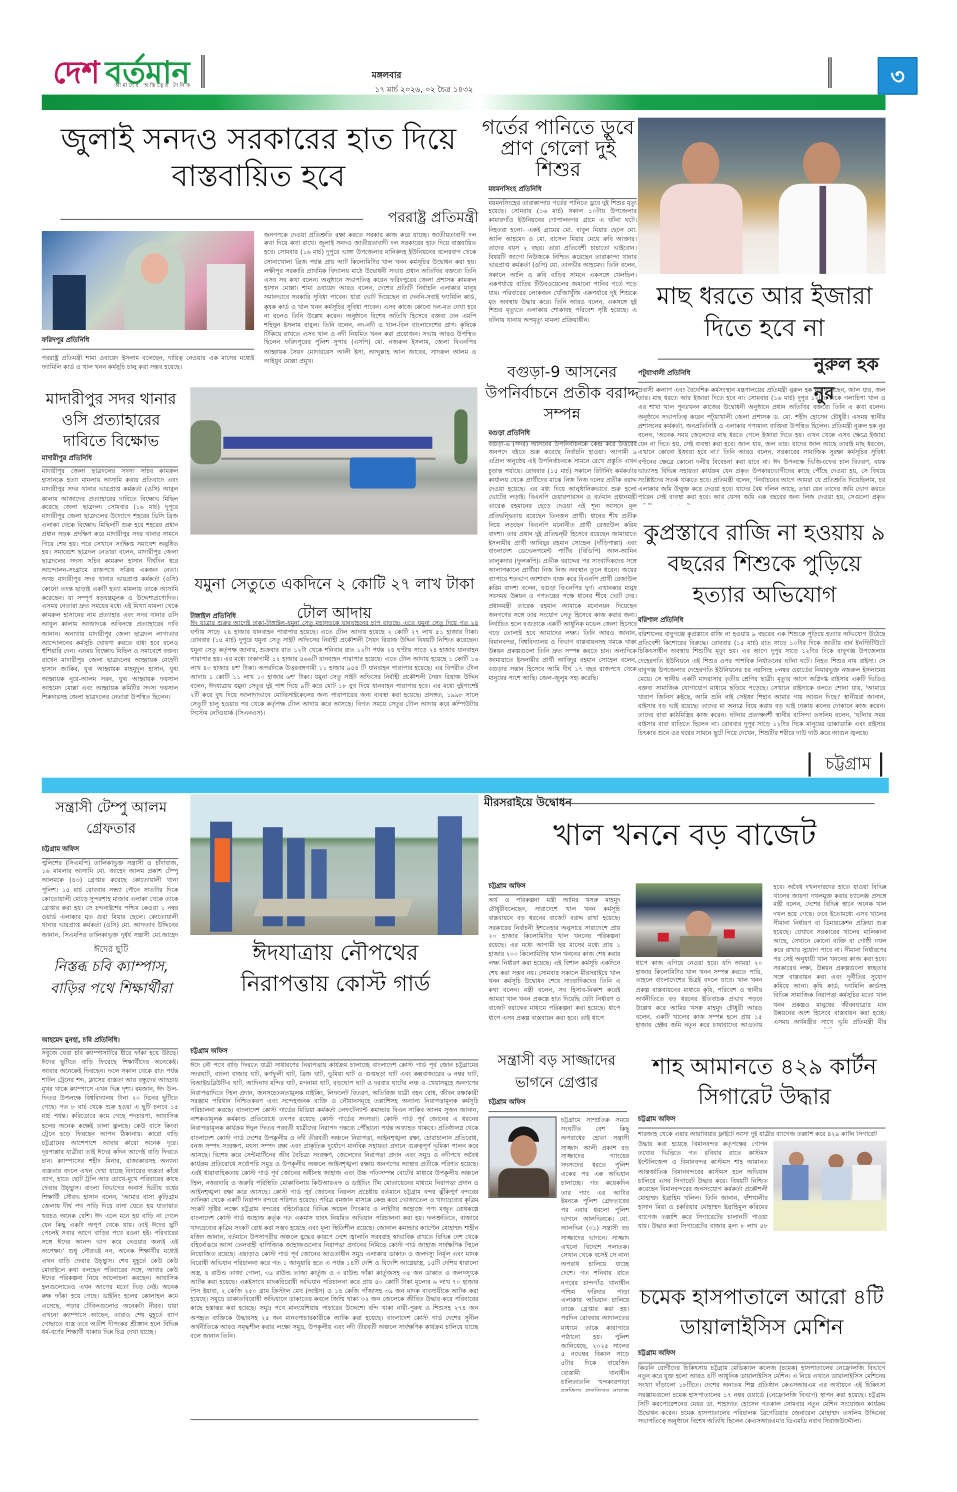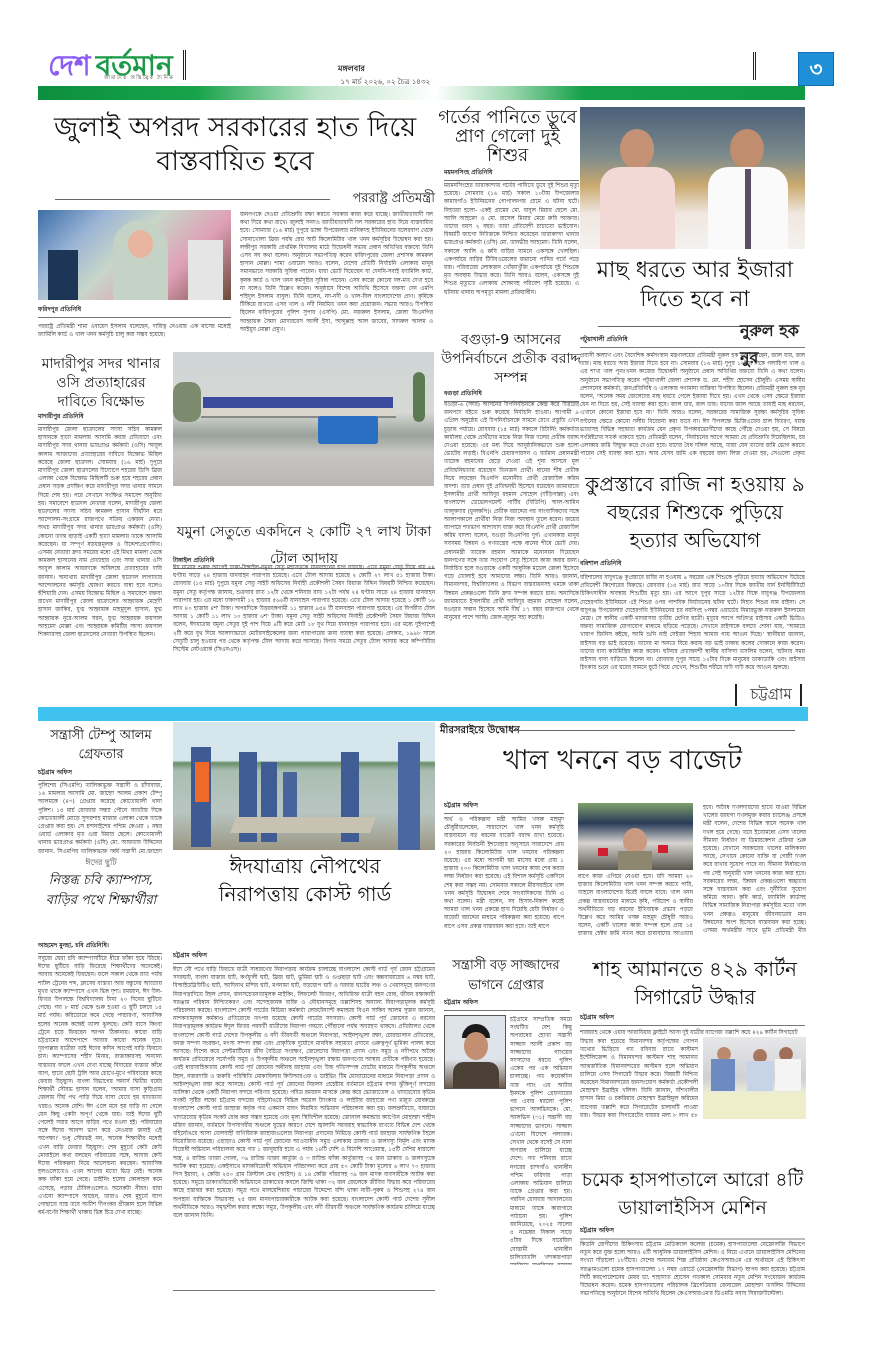--- a/index.html
+++ b/index.html
@@ -4,21 +4,21 @@
 <style>
   *{box-sizing:border-box;margin:0;padding:0;}
   html,body{width:870px;height:1356px;background:#fff;overflow:hidden;}
   body{position:relative;font-family:"DejaVu Sans",sans-serif;color:#222;}
   .abs{position:absolute;}
   .hl{font-family:"DejaVu Sans",sans-serif;color:#111;text-align:center;line-height:1.22;font-weight:normal;}
   .body-text{font-size:5.6px;line-height:8.2px;color:#333;text-align:justify;overflow:hidden;}
   .byline{font-size:6px;font-weight:bold;color:#222;border-bottom:1px solid #777;padding-bottom:2px;}
   .photo{overflow:hidden;}
   
-  .logo-desh{color:#8b5cf6;font-weight:bold;font-size:28px;}
+  .logo-desh{color:#be185d;font-weight:bold;font-size:28px;}
   .logo-bort{color:#1a9a47;font-weight:bold;font-size:28px;}
   .greenbar{background:linear-gradient(90deg,#0c8f3e 0%,#18a34a 40%,#b9e3c6 70%,#ffffff 100%);}
   .greenbar2{background:linear-gradient(90deg,#ffffff 0%,#9ed8b0 20%,#16a049 40%,#0f9a43 100%);}
   .vline{background:#222;width:2px;}
   .pagebox{background:#1f8fd8;border:1px solid #0f6fb3;color:#fff;font-weight:bold;text-align:center;}
   .bluebar{background:#3fc3ee;}
   .rule{background:#666;height:1px;}
 </style>
 </head>
 <body>
@@ -31,21 +31,21 @@
   </div>
   <div class="abs vline" style="left:145px;top:6px;height:30px;width:3px;border-left:1px solid #222;border-right:1px solid #222;background:#fff;"></div>
   <div class="abs" style="left:300px;top:18px;width:92px;font-size:8px;font-weight:bold;color:#222;">মঙ্গলবার</div>
   <div class="abs" style="left:240px;top:32px;width:152px;text-align:right;font-size:7px;color:#222;">১৭ মার্চ ২০২৬, ০২ চৈত্র ১৪৩২</div>
   <div class="abs" style="left:715px;top:8px;height:28px;width:3px;border-left:1px solid #222;border-right:1px solid #222;"></div>
   <div class="abs pagebox" style="left:760px;top:8px;width:36px;height:34px;font-size:20px;line-height:32px;">৩</div>
 </div>
 <div class="abs greenbar" style="left:38px;top:86px;width:397px;height:14px;"></div>
 <div class="abs greenbar2" style="left:435px;top:86px;width:370px;height:14px;"></div>
 
-<div class="abs hl" style="left:40px;top:110px;width:390px;font-size:27px;line-height:34px;">জুলাই অপরদ সরকারের হাত দিয়ে বাস্তবায়িত হবে</div>
+<div class="abs hl" style="left:40px;top:110px;width:390px;font-size:27px;line-height:34px;">জুলাই সনদও সরকারের হাত দিয়ে বাস্তবায়িত হবে</div>
 <div class="abs rule" style="left:55px;top:199px;width:275px;"></div>
 <div class="abs" style="left:325px;top:188px;width:110px;font-size:13px;text-align:right;color:#222;">পররাষ্ট্র প্রতিমন্ত্রী</div>
 
 <div class="abs photo" style="left:38px;top:210px;width:193px;height:90px;background:linear-gradient(135deg,#3b6ea8 0%,#9cb5d6 25%,#c8d6c8 45%,#e0a0b8 70%,#6a4a3a 100%);">
   <div style="position:absolute;left:75px;top:10px;width:55px;height:80px;border-radius:30px 30px 0 0;background:#c5d3c6;"></div>
   <div style="position:absolute;left:90px;top:20px;width:25px;height:28px;border-radius:50%;background:#e8b6a0;"></div>
   <div style="position:absolute;left:10px;top:40px;width:30px;height:50px;background:#1d3557;"></div>
   <div style="position:absolute;left:150px;top:30px;width:35px;height:60px;background:#e5e5e5;"></div>
 </div>
 <div class="abs" style="left:38px;top:304px;width:193px;font-size:6px;font-weight:bold;border-bottom:1px solid #777;padding-bottom:2px;">ফরিদপুর প্রতিনিধি</div>

